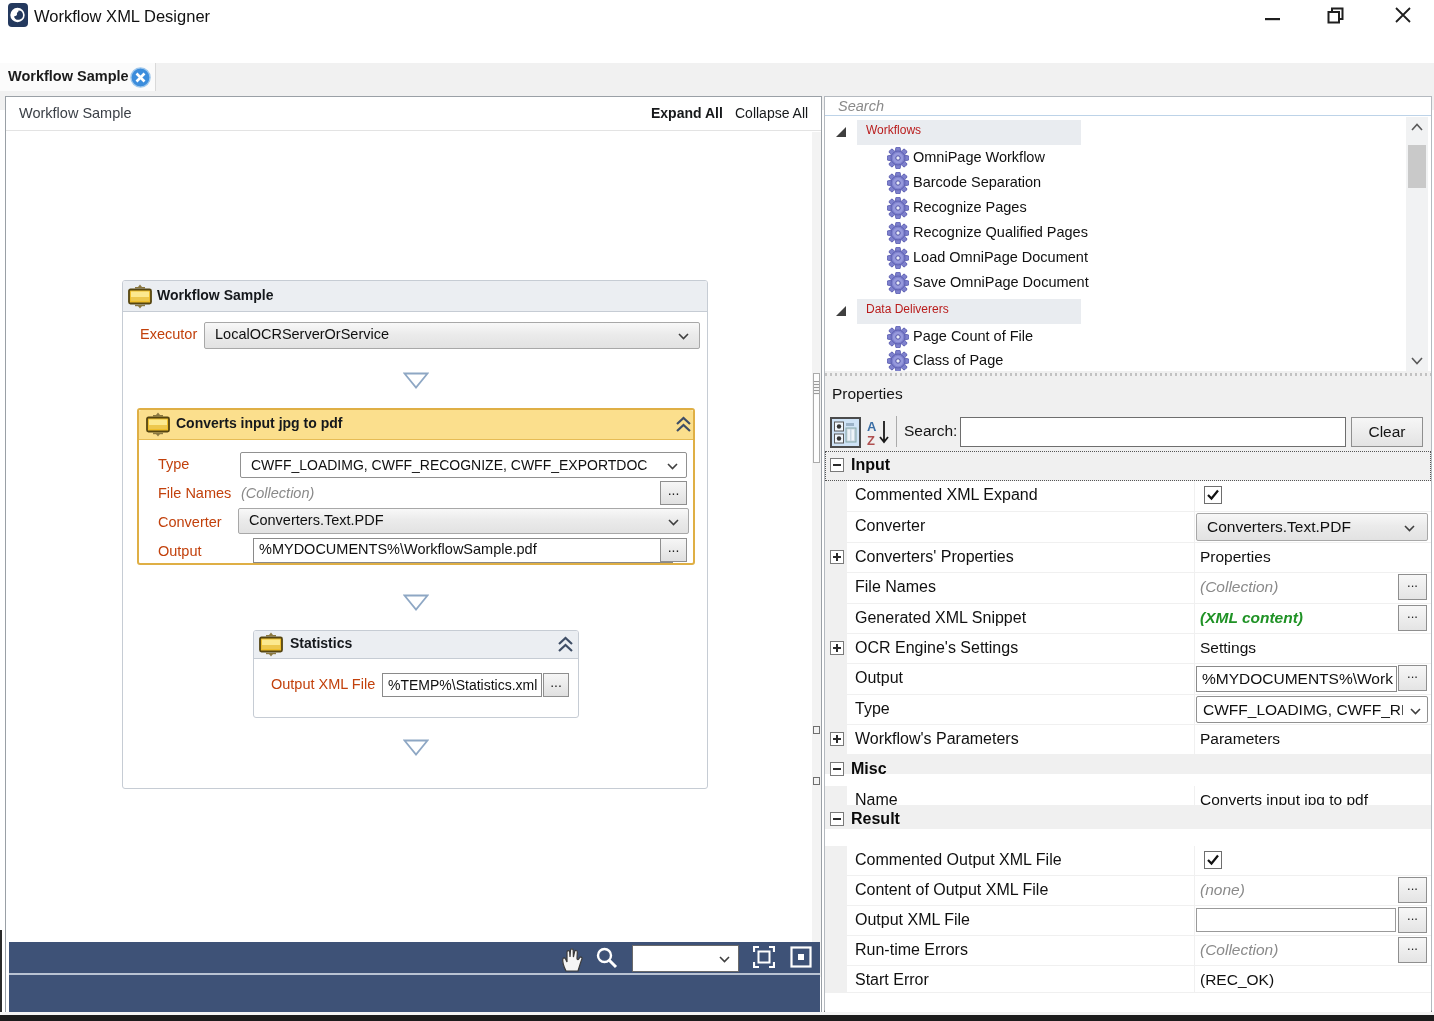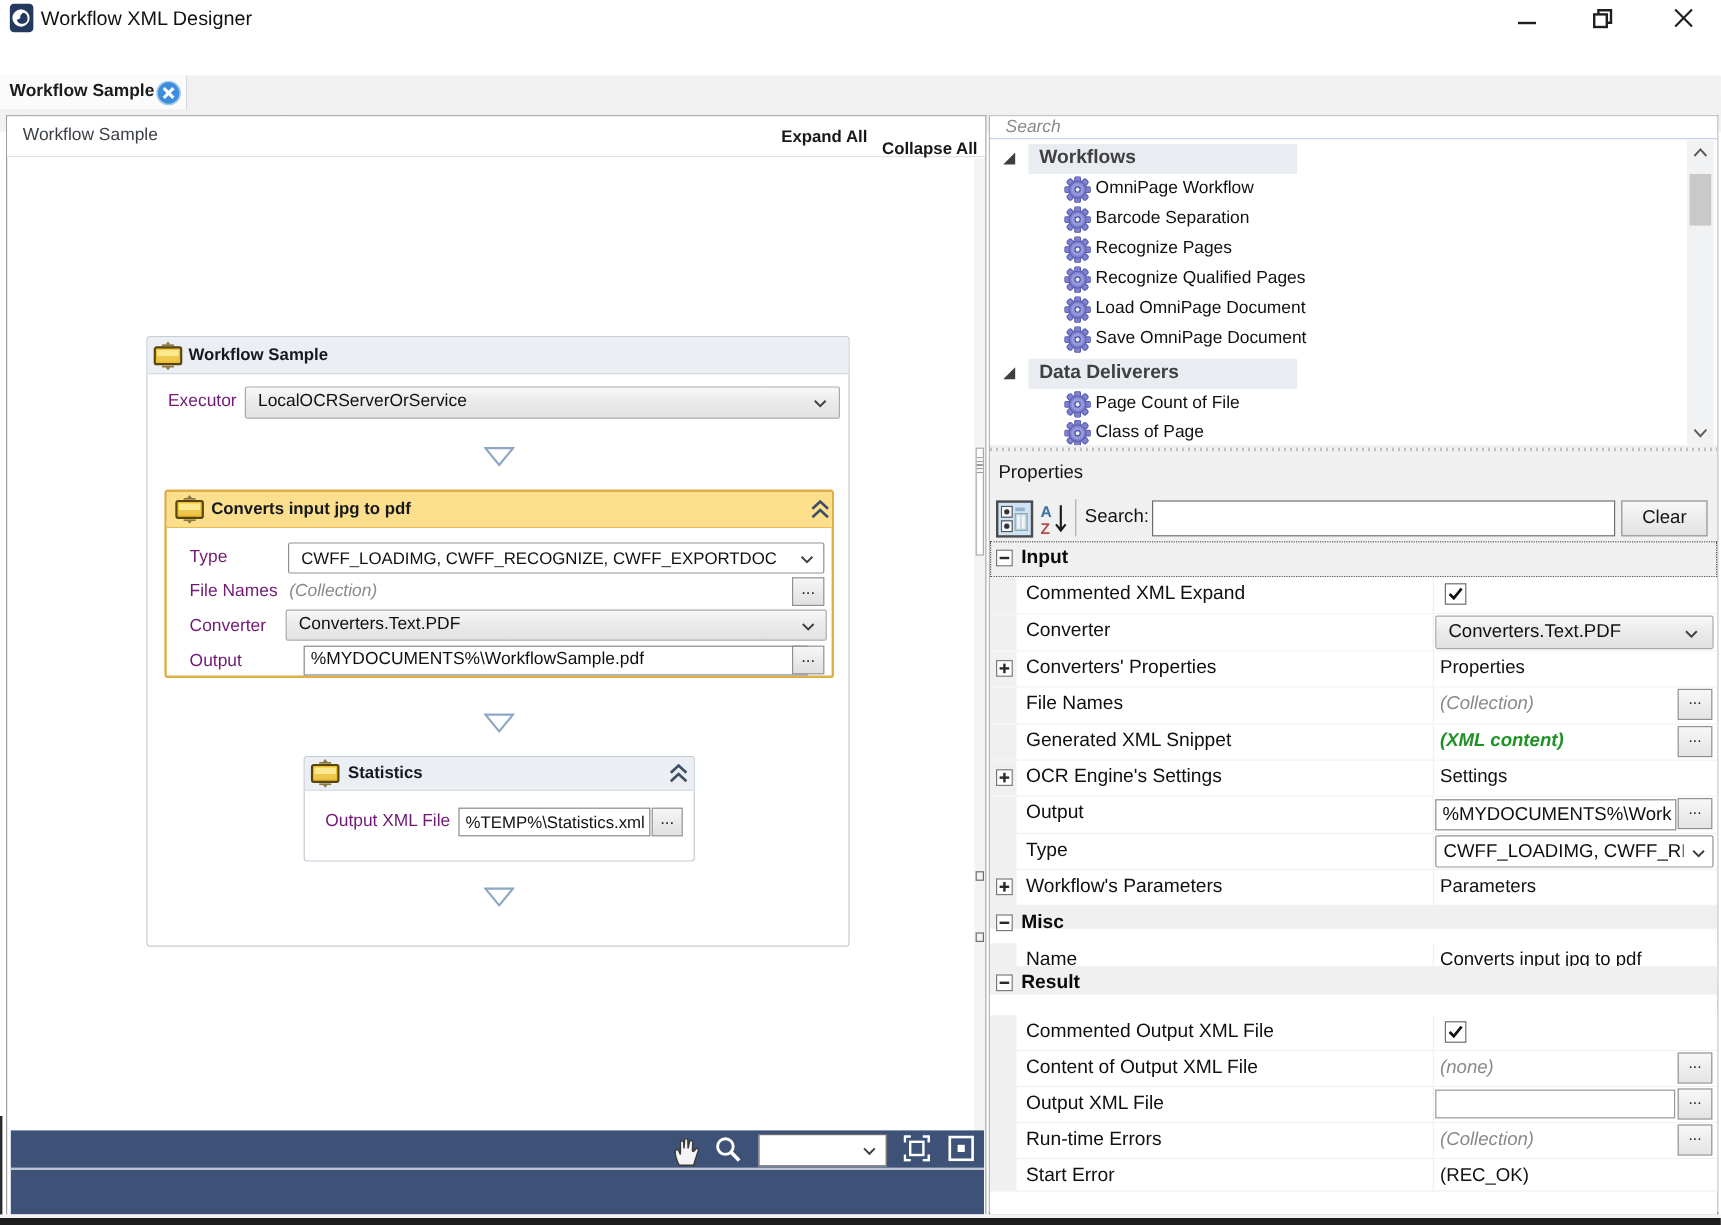--- a/index.html
+++ b/index.html
@@ -20,49 +20,49 @@
 
 #tabstrip { position:absolute; left:0; top:63px; width:1434px; height:33px; background:#f1f1f1; }
 #tab1 { position:absolute; left:0; top:0; width:156px; height:28px; background:#fbfbfb; border-right:1px solid #d9d9d9; }
 #tab1 span { position:absolute; left:8px; top:5px; font-size:14.5px; font-weight:bold; color:#1b1b1b; }
 
 
 #canvas { position:absolute; left:5px; top:96px; width:817px; height:916px; background:#fff; border:1px solid #9aa0a6; border-bottom:none; }
 #cheader { position:absolute; left:0; top:0; width:100%; height:34px; background:#fff; border-bottom:1px solid #e3e3e3; }
 #cheader .t1 { position:absolute; left:13px; top:8px; font-size:14.5px; color:#3a3f46; }
 #cheader .t2 { position:absolute; left:645px; top:8px; font-size:14px; font-weight:bold; color:#16181a; }
-#cheader .t3 { position:absolute; left:729px; top:8px; font-size:14px; font-weight:bold; color:#16181a;margin-top:10px; }
+#cheader .t3 { position:absolute; left:729px; top:8px; font-size:14px; font-weight:normal; color:#16181a; }
 
 .wfbox { position:absolute; background:#fff; border:1px solid #c6ccd4; border-radius:3px; }
 .wfhead { position:absolute; left:0; top:0; width:100%; background:#ebeef2; border-bottom:1px solid #c6ccd4; border-radius:2px 2px 0 0; }
 .wftitle { position:absolute; font-size:14px; font-weight:bold; color:#15181c; }
 .ybox { border:2px solid #dfaf45; }
 .ybox .wfhead { background:#fbdf8d; border-bottom:1px solid #e6bc55; }
 
 .combo { position:absolute; background:linear-gradient(#f8f8f8,#ebebeb 45%,#e2e2e2); border:1px solid #a8a8a8; border-radius:2px; font-size:14.5px; color:#101010; }
 .combo.white { background:#fff; border:1px solid #919191; }
 .combo .cv { position:absolute; left:10px; top:3px; white-space:nowrap; overflow:hidden; }
 .chev { position:absolute; width:11px; height:7px; }
 .tbox { position:absolute; background:#fff; border:1px solid #8a8a8a; font-size:14.5px; color:#101010; }
 .tbox .cv { position:absolute; left:5px; top:2px; white-space:nowrap; overflow:hidden; }
 .dots { position:absolute; background:linear-gradient(#f6f6f6,#e0e0e0); border:1px solid #8f8f8f; font-size:14px; color:#222; text-align:center; }
-.flabel { position:absolute; font-size:14.5px; color:#701a75; }
+.flabel { position:absolute; font-size:14.5px; color:#c2410c; }
 
 
 #btoolbar { position:absolute; left:9px; top:942px; width:811px; height:70px; background:#3e5277; }
 #btdivider { position:absolute; left:0; top:31px; width:100%; height:2px; background:#b9c3d3; }
 
 
 #rpanel { position:absolute; left:824px; top:96px; width:608px; height:916px; background:#fff; border:1px solid #b4b9bf; border-bottom:2px solid #5a5a5a; }
 #rsearch { position:absolute; left:0; top:0; width:100%; height:19px; background:#fff; border-bottom:1px solid #bdd3e8; }
 #rsearch span { position:absolute; left:13px; top:1px; font-style:italic; color:#8a8a8a; font-size:14.5px; }
 #rtree { position:absolute; left:0; top:20px; width:100%; height:254px; background:#fff; overflow:hidden; }
 .trow { position:absolute; left:0; width:100%; height:25px; }
 .thl { position:absolute; left:32px; top:0; height:25px; background:#e9ecf0; }
-.tname { position:absolute; left:41px; top:3px; font-size:16px; font-weight:bold; color:#404040; }
+.tname { position:absolute; left:41px; top:3px; font-size:12px; font-weight:normal; color:#b91c1c; }
 .iname { position:absolute; left:88px; top:3px; font-size:14.5px; color:#101010; }
 #rscroll { position:absolute; right:3px; top:20px; width:22px; height:254px; background:#f1f2f3; }
 #rthumb { position:absolute; left:2px; top:28px; width:18px; height:43px; background:#c9c9c9; }
 #splitter { position:absolute; left:0; top:274px; width:100%; height:7px; background:#f0f0f0; }
 #splitter:before { content:""; position:absolute; left:0; top:2px; width:100%; height:3px; background:repeating-linear-gradient(90deg,#c2c2c2 0 2px,#f0f0f0 2px 5px); }
 #ptitle { position:absolute; left:0; top:281px; width:100%; height:33px; background:#f0f0f0; }
 #ptitle span { position:absolute; left:7px; top:7px; font-size:15.5px; color:#141414; }
 #ptoolbar { position:absolute; left:0; top:314px; width:100%; height:40px; background:#f0f0f0; }
 
 

